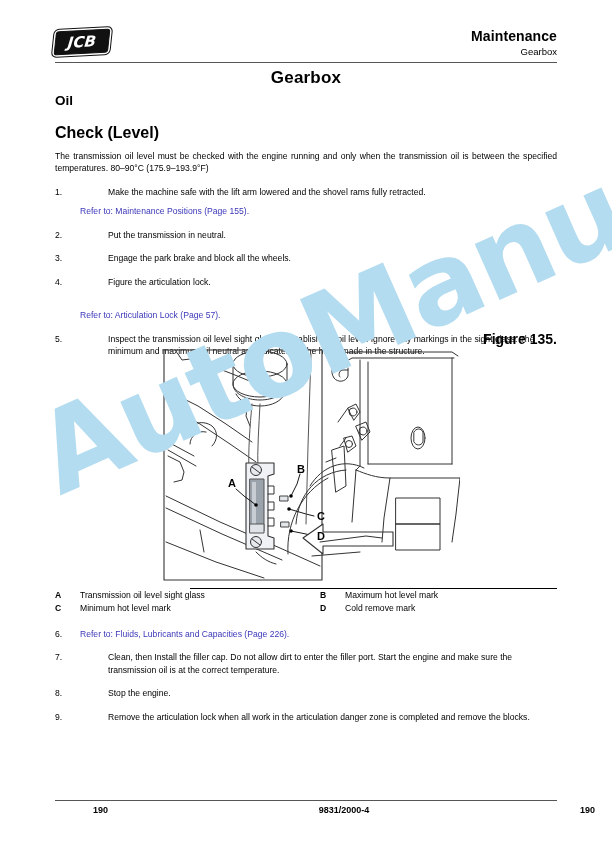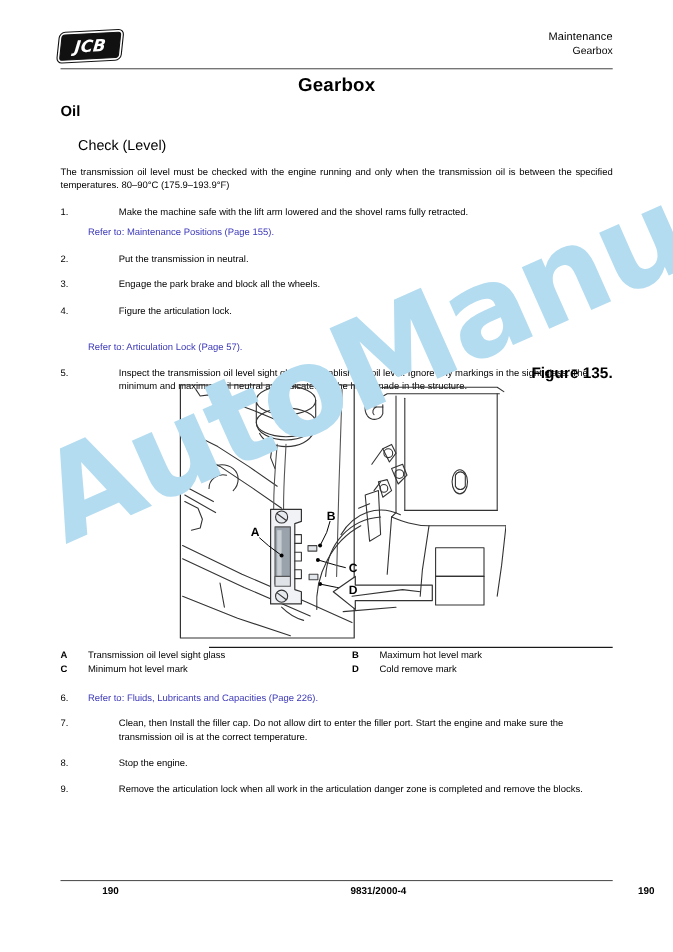--- a/index.html
+++ b/index.html
@@ -73,22 +73,22 @@
     font-style: italic;
   }
   .header-right {
     position: absolute;
     right: 0;
     top: 0;
     text-align: right;
     line-height: 1.25;
   }
   .header-title {
-    font-size: 10px;
-    font-weight: 400;
+    font-size: 14px;
+    font-weight: 700;
     letter-spacing: 0.1px;
     padding-left: 28px;
   }
   .header-sub {
     font-size: 9.5px;
     font-weight: 400;
   }
   .rule {
     position: absolute;
     background: #555555;
@@ -110,24 +110,24 @@
   }
   .h1 {
     position: absolute;
     left: 55px;
     top: 93px;
     font-size: 13.5px;
     font-weight: 700;
   }
   .h2 {
     position: absolute;
-    left: 71px;
+    left: 55px;
     top: 124px;
-    font-size: 13px;
-    font-weight: 400;
+    font-size: 16px;
+    font-weight: 700;
   }
 
   
   .intro {
     position: absolute;
     left: 55px;
     top: 150px;
     width: 502px;
     font-size: 8.6px;
     line-height: 1.45;

